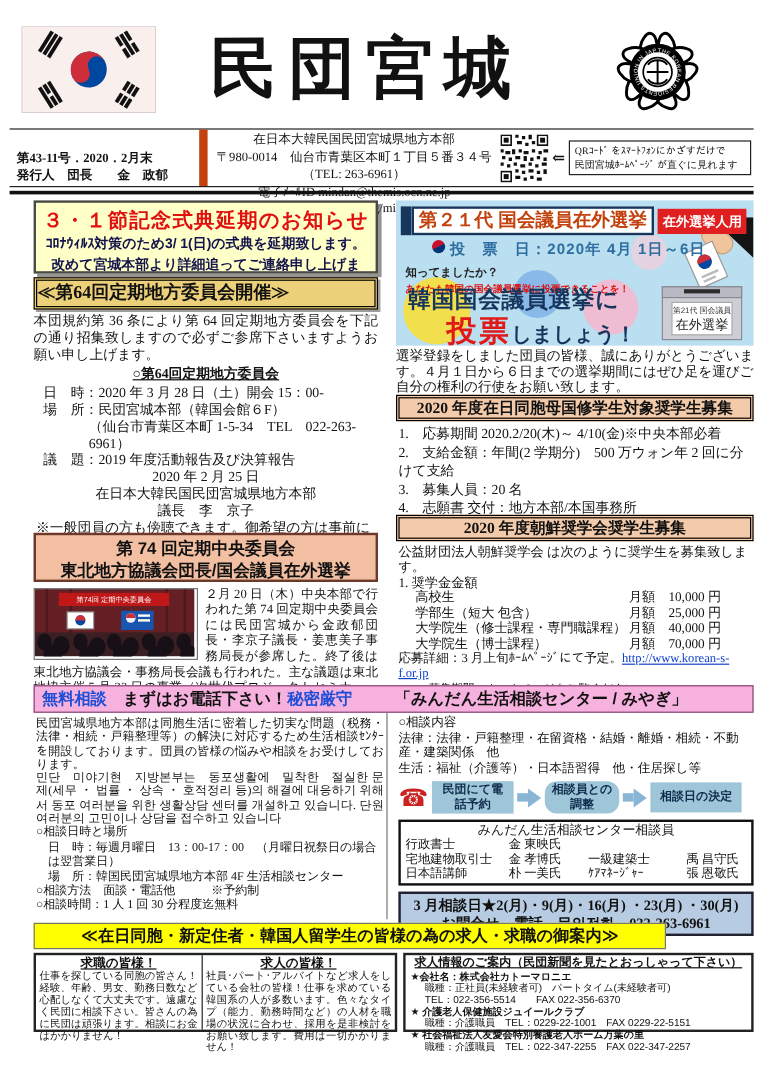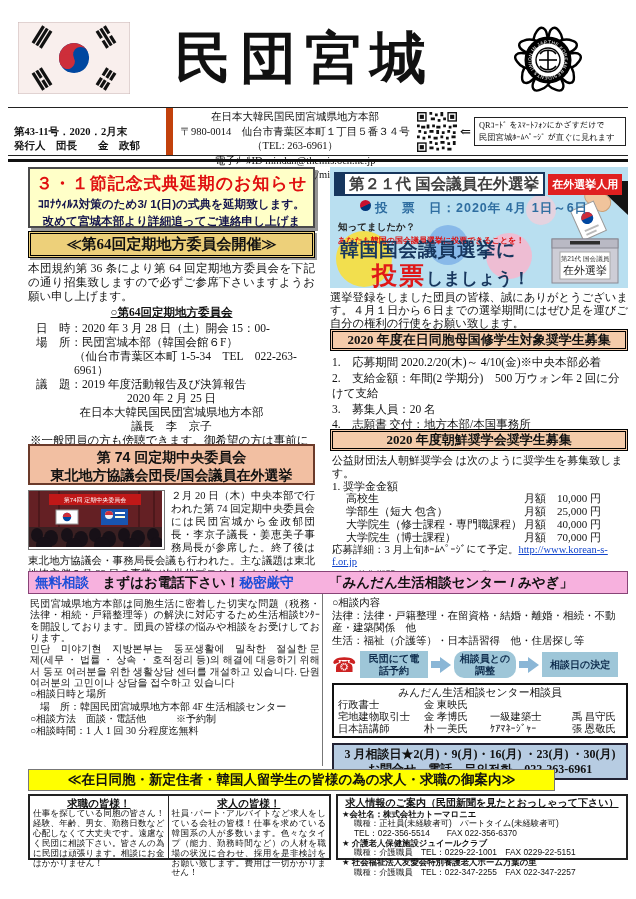--- a/index.html
+++ b/index.html
@@ -27,21 +27,21 @@
   #qrnote{border:1px solid #222;font-size:8.3px;line-height:1.4;padding:2px 4px;width:142px;}
   #thickline{left:8px;top:159px;width:620px;height:3px;background:#111;}
 
   
   #notice31{left:28px;top:167px;width:287px;height:61px;background:#ffffc8;border:2px solid #4a4a4a;
             box-shadow:3px 3px 0 rgba(60,60,60,.55);padding:3px 4px;}
   #notice31 .t{color:#e01010;font-size:17px;font-weight:bold;text-align:center;letter-spacing:1px;}
   #notice31 .l{font-size:11.6px;font-weight:bold;color:#14144d;line-height:17px;text-align:center;}
 
   #c64h{left:28px;top:231px;width:287px;height:27px;background:#edd07a;border:3px double #000;
-        box-shadow:2px 2px 0 rgba(60,60,60,.5);text-align:center;font-size:15px;font-weight:bold;line-height:20px;}
+        box-shadow:2px 2px 0 rgba(60,60,60,.5);text-align:left;font-size:15px;font-weight:bold;line-height:20px;}
   #c64b{left:28px;top:261px;width:287px;font-size:11.5px;line-height:14px;}
   #c64b .sub{text-align:center;text-decoration:underline;font-weight:600;margin:2px 0;}
   #c64b .ind{padding-left:46px;}
   #c64b .row{padding-left:8px;}
   #c64b .note{padding-left:2px;}
 
   #c74h{left:28px;top:444px;width:287px;height:41px;background:#f2bfa2;border:2px solid #6b3a2a;
         text-align:center;font-size:14px;font-weight:bold;line-height:18px;padding-top:2px;}
   #c74b{left:28px;top:489px;width:287px;font-size:10.5px;line-height:13px;text-align:justify;}
   #photo{float:left;width:135px;height:58px;margin:1px 6px 2px 0;border:1px solid #777;}
@@ -56,21 +56,21 @@
   #consult-divider{left:322px;top:594px;width:1px;height:172px;background:#777;}
 
   #cl{left:30px;top:598px;width:290px;font-size:10px;line-height:11.3px;}
   #cl .kr{letter-spacing:.2px;}
   #cl .item{line-height:12.2px;}
 
   
   #elb{left:330px;top:167px;width:298px;height:121px;background:#b9dff0;overflow:hidden;z-index:2;}
   #elb .titlerow{display:flex;align-items:center;margin:5px 0 0 4px;position:relative;z-index:3;}
   #elb .bluestub{width:9px;height:24px;background:#17365d;}
-  #elb .titlebox{border:2px solid #17365d;background:#fff;color:#404040;font-size:15.5px;font-weight:bold;
+  #elb .titlebox{border:2px solid #17365d;background:#fff;color:#c2410c;font-size:15.5px;font-weight:bold;
                  padding:0 4px;line-height:20px;white-space:nowrap;}
   #elb .badge{background:#e02020;color:#fff;font-size:11px;font-weight:bold;padding:3px 4px;margin-left:3px;white-space:nowrap;}
   #elb .daterow{color:#2e6da0;font-size:12.5px;font-weight:bold;letter-spacing:1px;margin:4px 0 0 30px;
                 display:flex;align-items:flex-start;gap:4px;position:relative;z-index:3;}
   .taegeuk-dot{display:inline-block;width:11px;height:11px;border-radius:50%;
                background:linear-gradient(155deg,#c8102e 48%,#003478 52%);}
   #elb .k1{font-size:9.5px;font-weight:bold;color:#222;margin:4px 0 0 8px;position:relative;z-index:3;}
   #elb .k2{font-size:8px;color:#dd1111;font-weight:bold;margin:1px 0 0 8px;position:relative;z-index:3;}
   #elb .big1{position:absolute;left:10px;top:70px;font-size:19px;font-weight:800;color:#17365d;z-index:3;letter-spacing:.5px;}
   #elb .big2{position:absolute;left:42px;top:92px;z-index:3;white-space:nowrap;}
@@ -306,20 +306,21 @@
     <span class="red">無料相談</span><span>　まずはお電話下さい！</span><span class="red">秘密厳守</span>
   </div>
   <div class="rpart">「みんだん生活相談センター / みやぎ」</div>
 </div>
 <div class="abs" id="consult-divider"></div>
 
 <div class="abs" id="cl">
   <div class="just">民団宮城県地方本部は同胞生活に密着した切実な問題（税務・法律・相続・戸籍整理等）の解決に対応するため生活相談ｾﾝﾀｰを開設しております。団員の皆様の悩みや相談をお受けしております。</div>
   <div class="just kr">민단　미야기현　지방본부는　동포생활에　밀착한　절실한 문제(세무 ・ 법률 ・ 상속 ・ 호적정리 등)의 해결에 대응하기 위해서 동포 여러분을 위한 생활상담 센터를 개설하고 있습니다. 단원 여러분의 고민이나 상담을 접수하고 있습니다</div>
   <div class="item">○相談日時と場所</div>
+  <div class="item" style="padding-left:10px;">日　時：毎週月曜日　13：00-17：00　（月曜日祝祭日の場合は翌営業日）</div>
   <div class="item" style="padding-left:10px;">場　所：韓国民団宮城県地方本部 4F 生活相談センター</div>
   <div class="item">○相談方法　面談・電話他　　　※予約制</div>
   <div class="item">○相談時間：1 人 1 回 30 分程度迄無料</div>
 </div>
 
 <div class="abs sans" id="elb">
   <span class="circ" style="left:6px;top:64px;width:56px;height:56px;background:#f2df4e;"></span>
   <span class="circ" style="left:98px;top:58px;width:40px;height:40px;background:#7fb3e8;opacity:.85;"></span>
   <span class="circ" style="left:156px;top:66px;width:46px;height:46px;background:#f4b9cf;opacity:.9;"></span>
   <span class="circ" style="left:196px;top:28px;width:30px;height:30px;background:#f6cdd8;opacity:.7;"></span>

